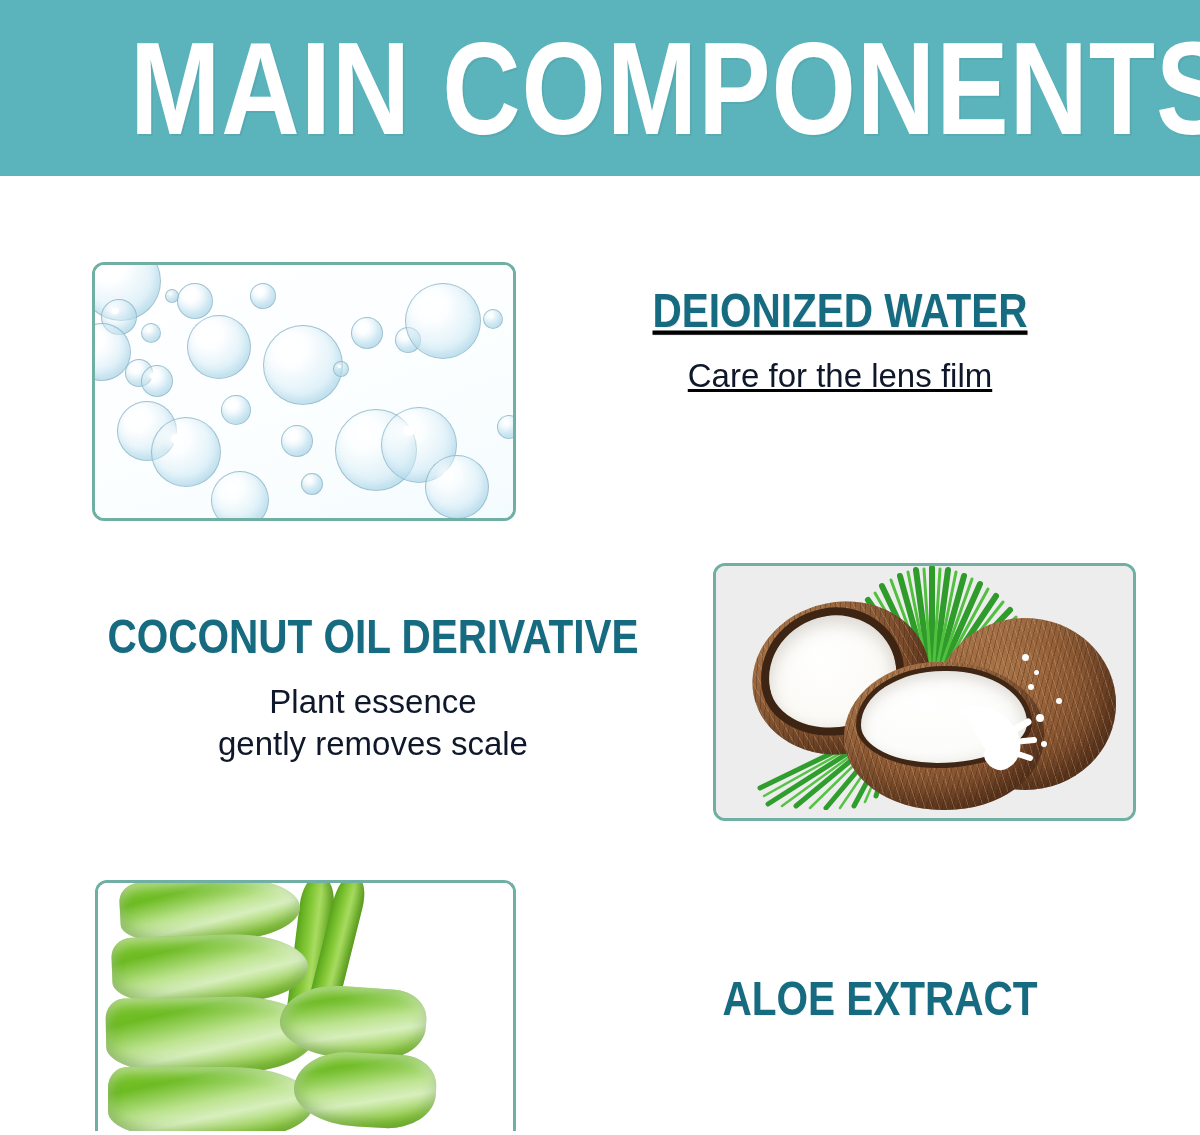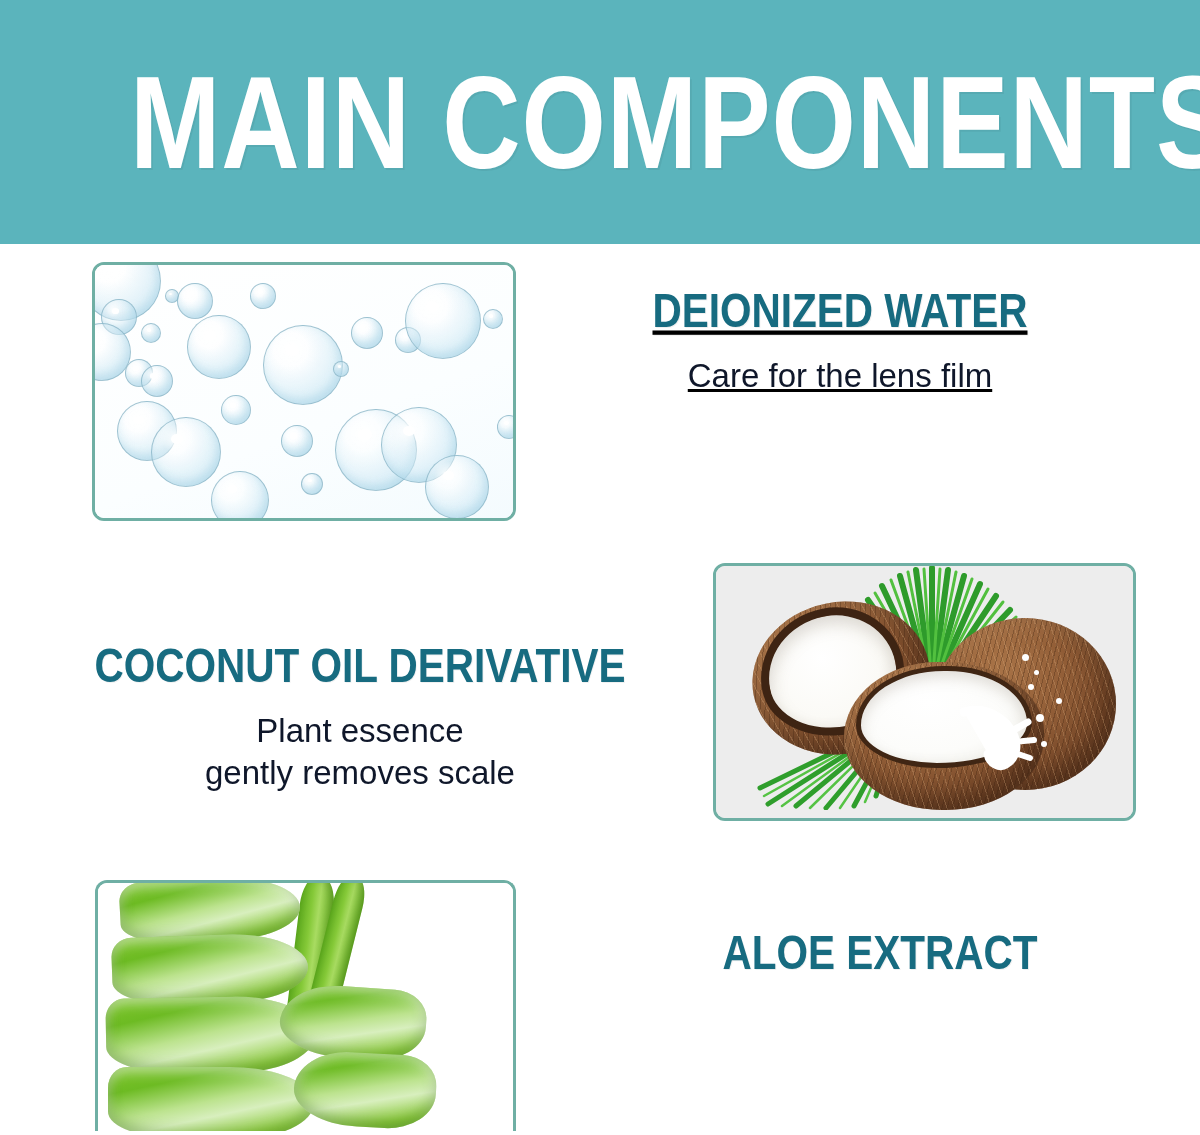--- a/index.html
+++ b/index.html
@@ -12,21 +12,21 @@
     height: 1135px;
     position: relative;
     overflow: hidden;
     font-family: "Liberation Sans", sans-serif;
   }
 
   
   .header-bar {
     position: absolute;
     left: 0; top: 0;
-    width: 1200px; height: 244px;
+    width: 1200px; height: 176px;
     background: #5BB4BC;
     display: flex;
     align-items: center;
   }
   .header-title {
     color: #ffffff;
     font-family: "Liberation Sans Narrow", "Liberation Sans", sans-serif;
     font-weight: 700;
     font-size: 118px;
     line-height: 1;
@@ -182,21 +182,21 @@
     <div class="bubble" style="left:330px; top:190px; width:62px; height:62px;"></div>
     <div class="bubble sm" style="left:402px; top:150px; width:22px; height:22px;"></div>
   </div>
 </div>
 
 <div class="text-block" style="left:600px; top:288px; width:480px;text-decoration:underline;">
   <div class="comp-heading">DEIONIZED WATER</div>
   <div class="comp-desc">Care for the lens film</div>
 </div>
 
-<div class="text-block" style="left:60px; top:614px; width:600px;margin-top:29px;">
+<div class="text-block" style="left:73px; top:614px; width:600px;">
   <div class="comp-heading">COCONUT OIL DERIVATIVE</div>
   <div class="comp-desc">Plant essence
 gently removes scale</div>
 </div>
 
 <div class="frame" style="left:713px; top:563px; width:417px; height:252px; background:#EDEDED;">
   <div class="coconut-art">
 
     <svg class="palm-leaf" style="left:126px; top:0px;" width="220" height="130" viewBox="0 0 220 130">
       <g fill="none" stroke="#2E9B2B" stroke-width="6" stroke-linecap="round">
@@ -301,15 +301,15 @@
     <div class="aloe-slice" style="left:10px; top:184px; width:206px; height:72px;
                 border-radius:12% 54% 50% 48%/ 38% 66% 66% 50%;"></div>
 
     <div class="aloe-slice" style="left:182px; top:104px; width:146px; height:72px;
                 border-radius:46% 26% 42% 54%/ 62% 44% 58% 52%; transform:rotate(4deg);"></div>
     <div class="aloe-slice" style="left:196px; top:170px; width:142px; height:74px;
                 border-radius:44% 28% 40% 52%/ 60% 46% 56% 54%; transform:rotate(3deg);"></div>
   </div>
 </div>
 
-<div class="text-block" style="left:640px; top:930px; width:480px;">
+<div class="text-block" style="left:640px; top:976px; width:480px;">
   <div class="comp-heading">ALOE EXTRACT</div>
 </div>
 
 </body></html>

